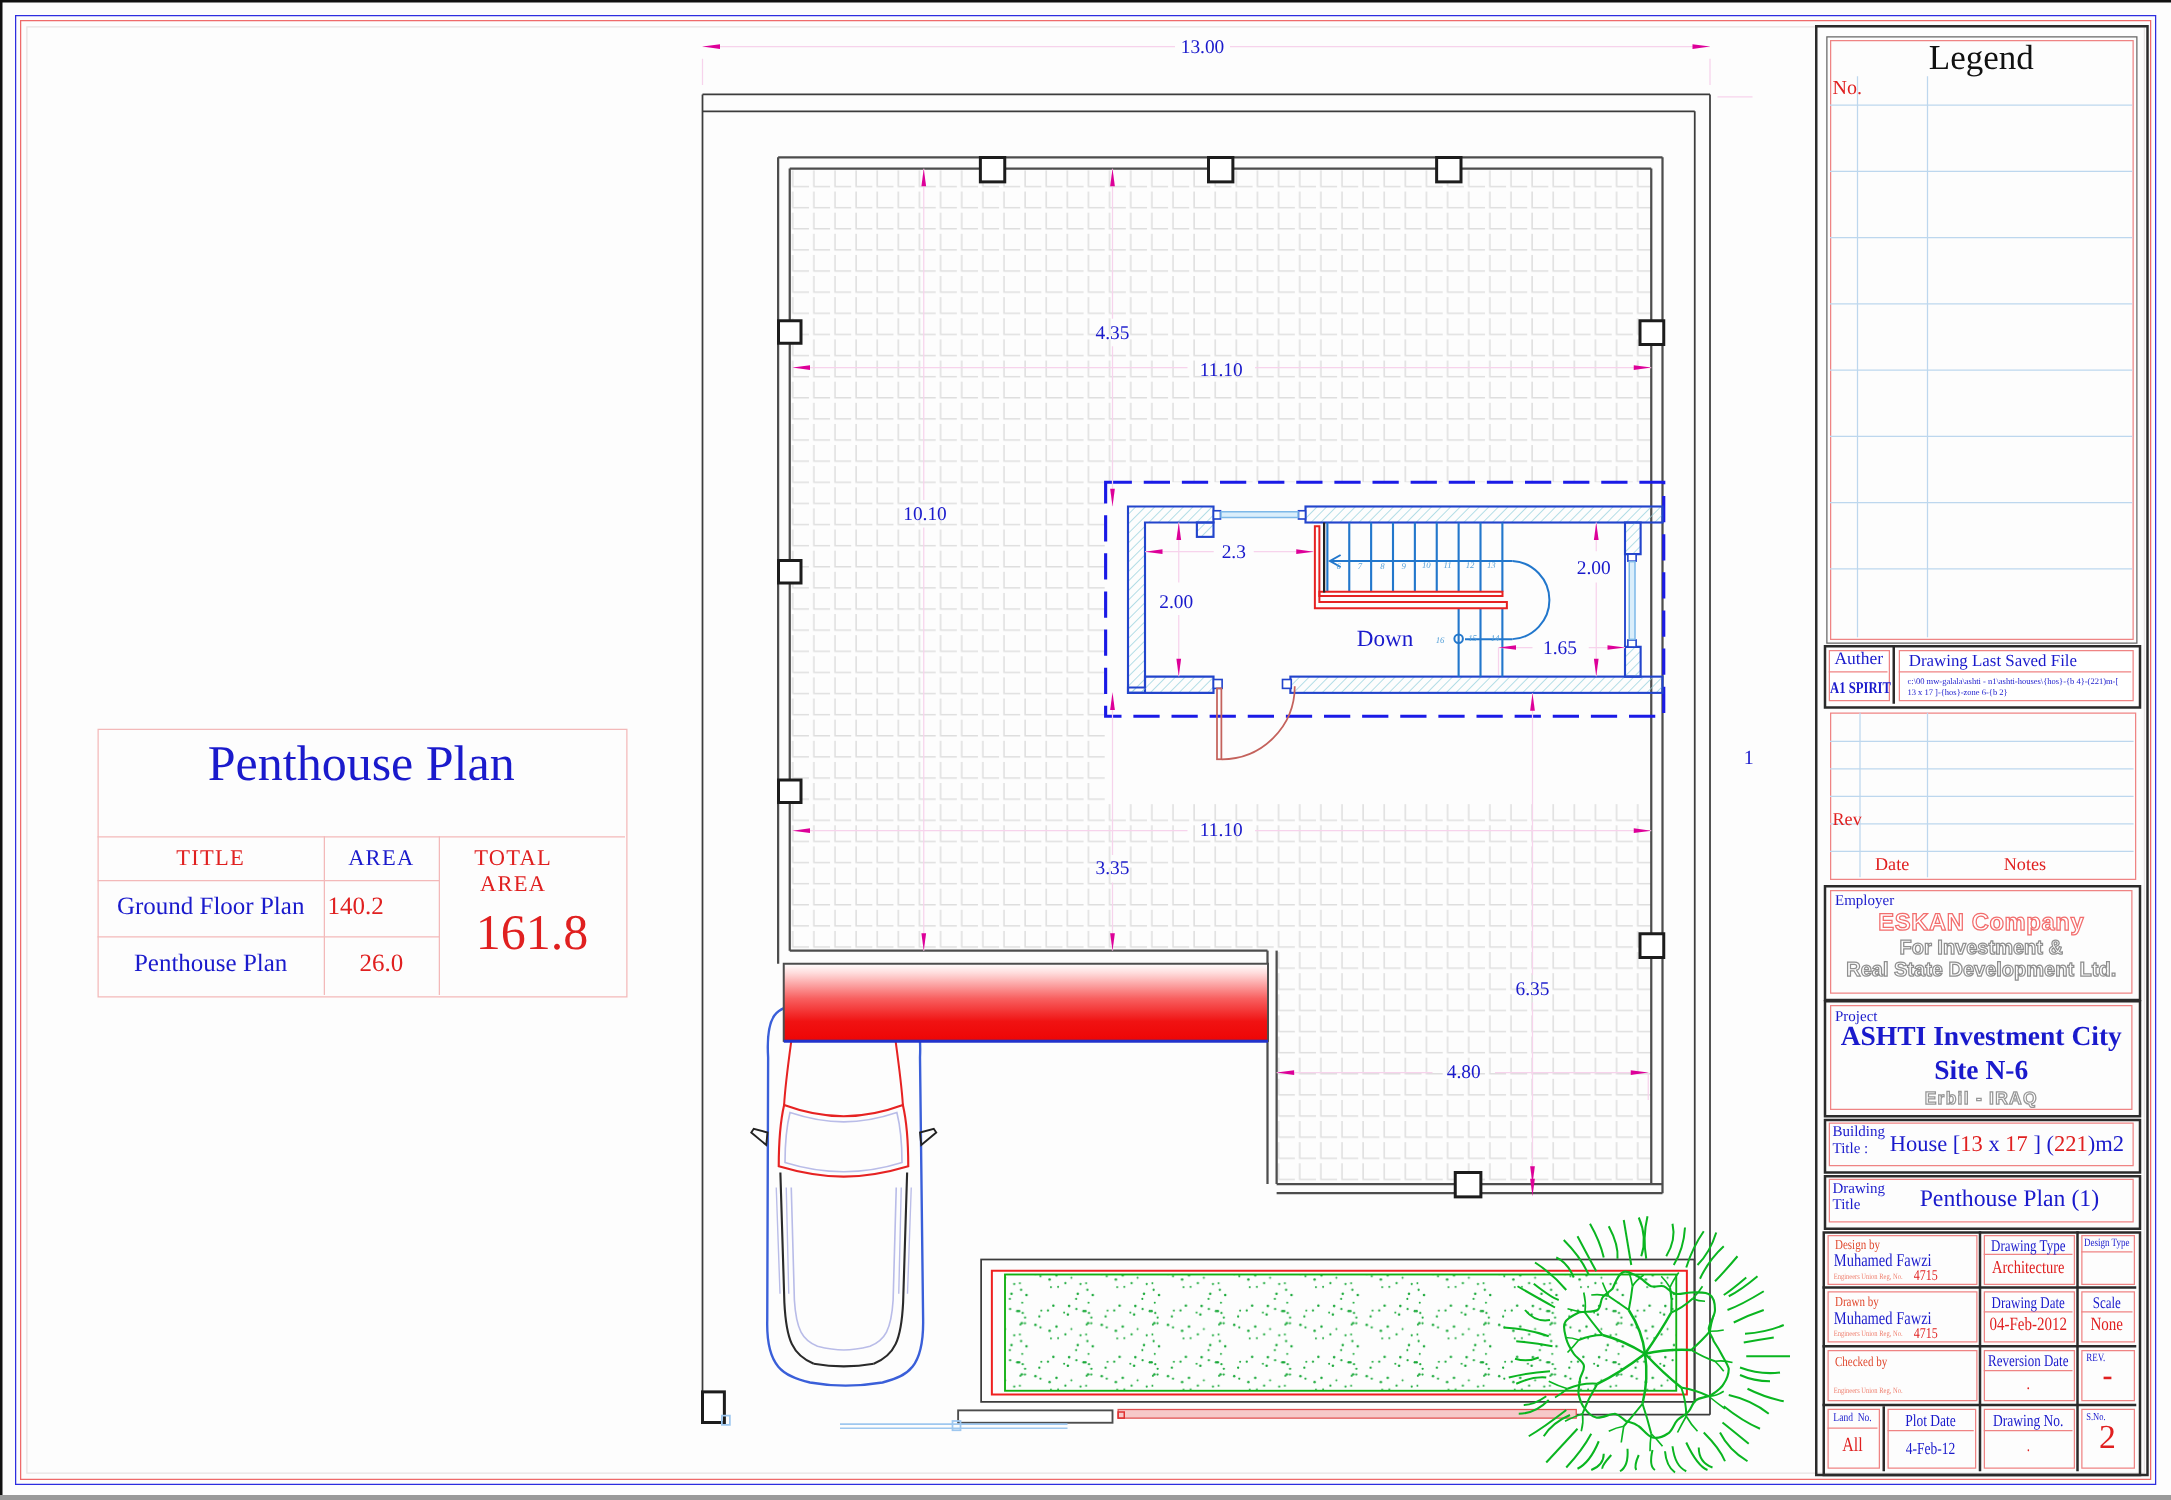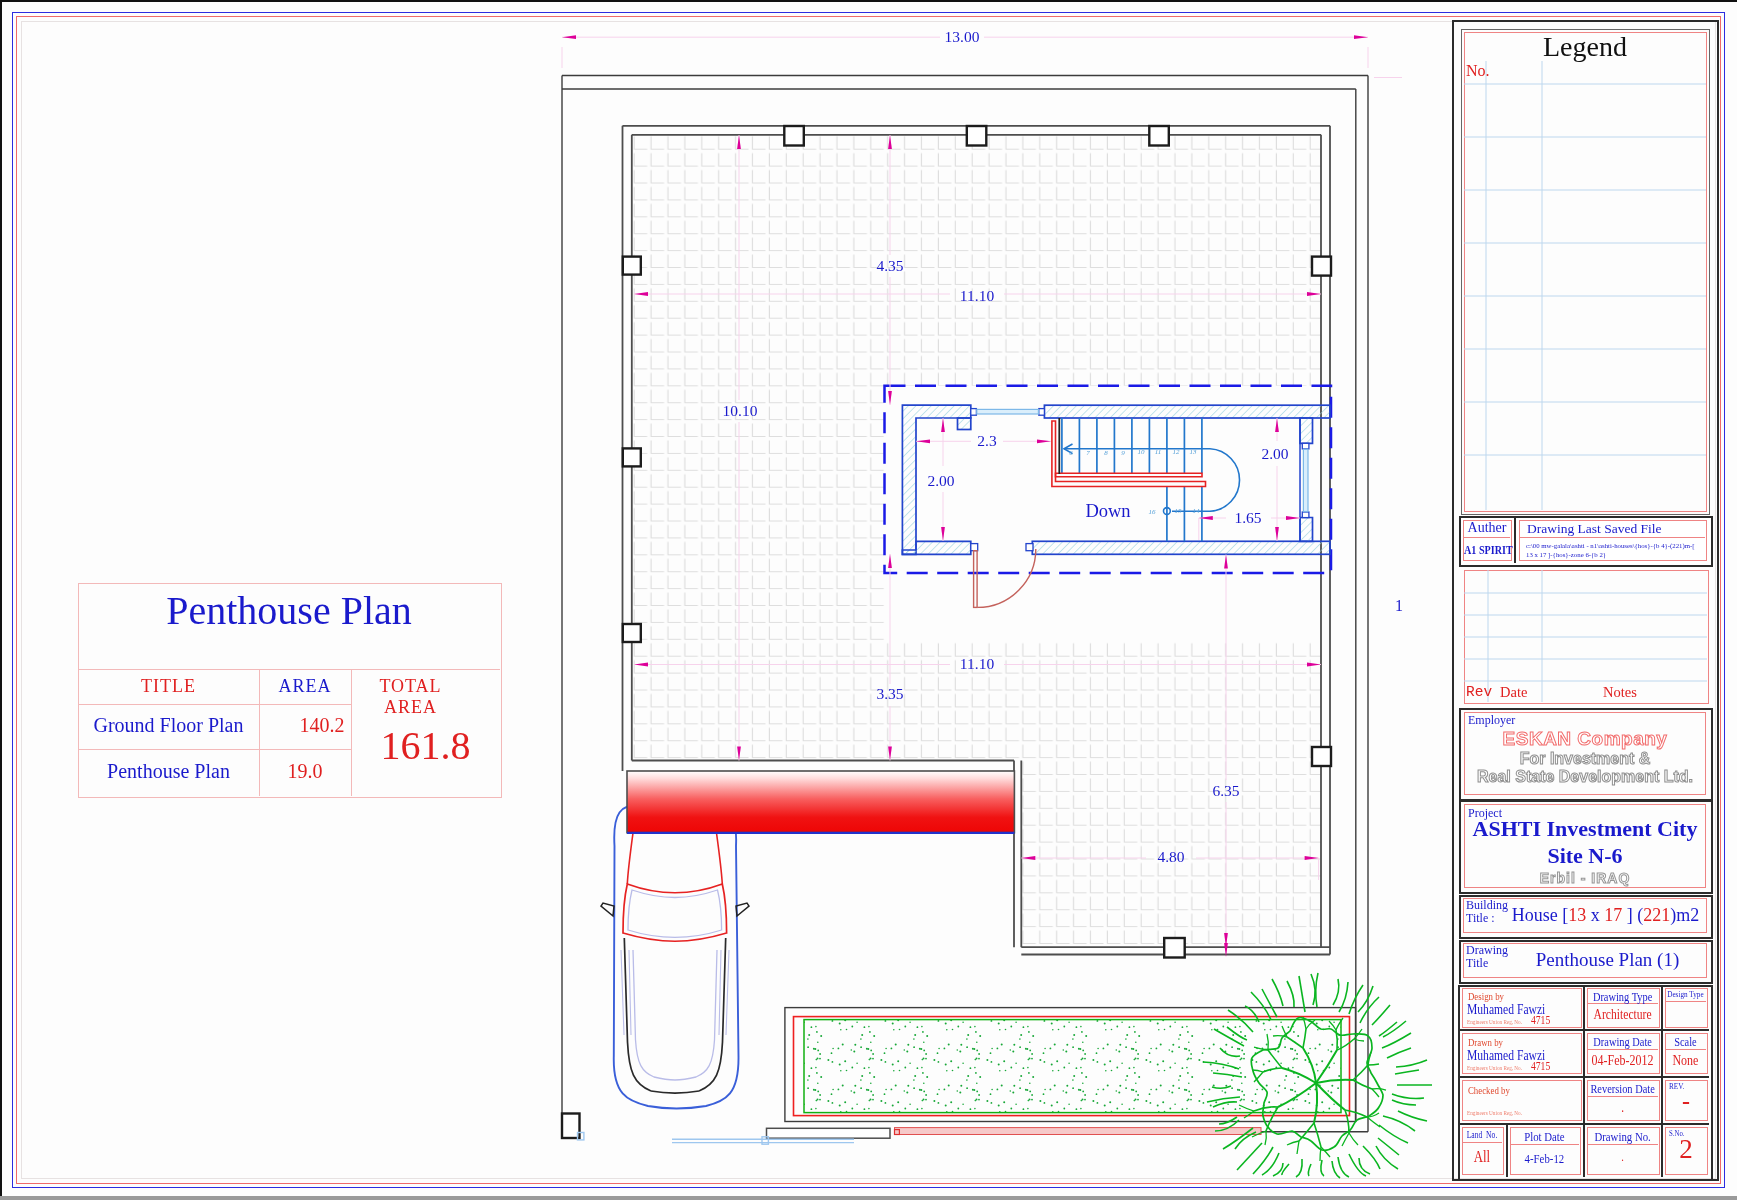--- a/index.html
+++ b/index.html
@@ -471,23 +471,23 @@
 <div class="abs blue" style="left:78px;top:587px;width:422px;text-align:center;font-size:40px;">Penthouse Plan</div>
 <div class="abs" style="left:78px;top:669px;width:422px;height:0;border-top:1px solid #f3b9b9;"></div>
 <div class="abs" style="left:78px;top:704px;width:274px;height:0;border-top:1px solid #f3b9b9;"></div>
 <div class="abs" style="left:78px;top:749px;width:274px;height:0;border-top:1px solid #f3b9b9;"></div>
 <div class="abs" style="left:259px;top:669px;width:0;height:127px;border-left:1px solid #f3b9b9;"></div>
 <div class="abs" style="left:351px;top:669px;width:0;height:127px;border-left:1px solid #f3b9b9;"></div>
 <div class="abs red" style="left:78px;top:676px;width:181px;text-align:center;font-size:18px;letter-spacing:1px;">TITLE</div>
 <div class="abs blue" style="left:259px;top:676px;width:92px;text-align:center;font-size:18px;letter-spacing:1px;">AREA</div>
 <div class="abs red" style="left:351px;top:676px;width:119px;text-align:center;font-size:18px;letter-spacing:1px;">TOTAL AREA</div>
 <div class="abs blue" style="left:78px;top:714px;width:181px;text-align:center;font-size:20px;">Ground Floor Plan</div>
-<div class="abs red" style="left:276px;top:714px;width:92px;text-align:center;font-size:20px;">140.2</div>
+<div class="abs red" style="left:262px;top:714px;width:92px;font-size:20px;">140.2</div>
 <div class="abs blue" style="left:78px;top:760px;width:181px;text-align:center;font-size:20px;">Penthouse Plan</div>
-<div class="abs red" style="left:259px;top:760px;width:92px;text-align:center;font-size:20px;">19.0</div>
+<div class="abs red" style="left:259px;top:760px;width:92px;text-align:center;font-size:20px;">26.0</div>
 <div class="abs red" style="left:351px;top:722px;width:149px;text-align:center;font-size:40px;">161.8</div>
 
 <div class="abs" style="left:1452px;top:20px;width:263px;height:1157px;border:2px solid #2b2b2b;"></div>
 
 <div class="abs" style="left:1461px;top:29px;width:247px;height:484px;border:1px solid #666;"></div>
 <div class="abs" style="left:1464px;top:32px;width:241px;height:478px;border:1px solid #ef8484;"></div>
 <svg class="abs" style="left:1464px;top:33px;" width="242" height="477" viewBox="0 0 242 477">
   <g stroke="#bdd7ee" stroke-width="1">
     <line x1="22" y1="28" x2="22" y2="477"></line>
     <line x1="78" y1="28" x2="78" y2="477"></line>
@@ -520,21 +520,21 @@
   <g stroke="#bdd7ee" stroke-width="1">
     <line x1="24" y1="0" x2="24" y2="132"></line>
     <line x1="78" y1="0" x2="78" y2="132"></line>
     <line x1="0" y1="23" x2="243" y2="23"></line>
     <line x1="0" y1="45" x2="243" y2="45"></line>
     <line x1="0" y1="67" x2="243" y2="67"></line>
     <line x1="0" y1="89" x2="243" y2="89"></line>
     <line x1="0" y1="111" x2="243" y2="111"></line>
   </g>
 </svg>
-<div class="abs red" style="left:1466px;top:684px;font-size:14.5px;font-family:Liberation Mono, monospace;">Rev</div>
+<div class="abs red" style="left:1466px;top:648px;font-size:14.5px;">Rev</div>
 <div class="abs red" style="left:1500px;top:684px;font-size:14.5px;">Date</div>
 <div class="abs red" style="left:1603px;top:684px;font-size:14.5px;">Notes</div>
 
 <div class="abs" style="left:1459px;top:708px;width:250px;height:89px;border:2px solid #2b2b2b;"></div>
 <div class="abs" style="left:1464px;top:712px;width:240px;height:81px;border:1px solid #ef8484;"></div>
 <div class="abs blue" style="left:1468px;top:713px;font-size:12px;">Employer</div>
 <div class="abs nw" style="left:1464px;top:728px;width:242px;text-align:center;font-size:19px;font-weight:bold;letter-spacing:0.5px;color:#fff;-webkit-text-stroke:1px #f26d6d;font-family:'Liberation Sans',sans-serif;">ESKAN Company</div>
 <div class="abs nw" style="left:1464px;top:750px;width:242px;text-align:center;font-size:16px;font-weight:bold;color:#fff;-webkit-text-stroke:1px #8f8f8f;font-family:'Liberation Sans',sans-serif;">For Investment &amp;</div>
 <div class="abs nw" style="left:1464px;top:768px;width:242px;text-align:center;font-size:16px;font-weight:bold;color:#fff;-webkit-text-stroke:1px #8f8f8f;font-family:'Liberation Sans',sans-serif;">Real State Development Ltd.</div>
 

